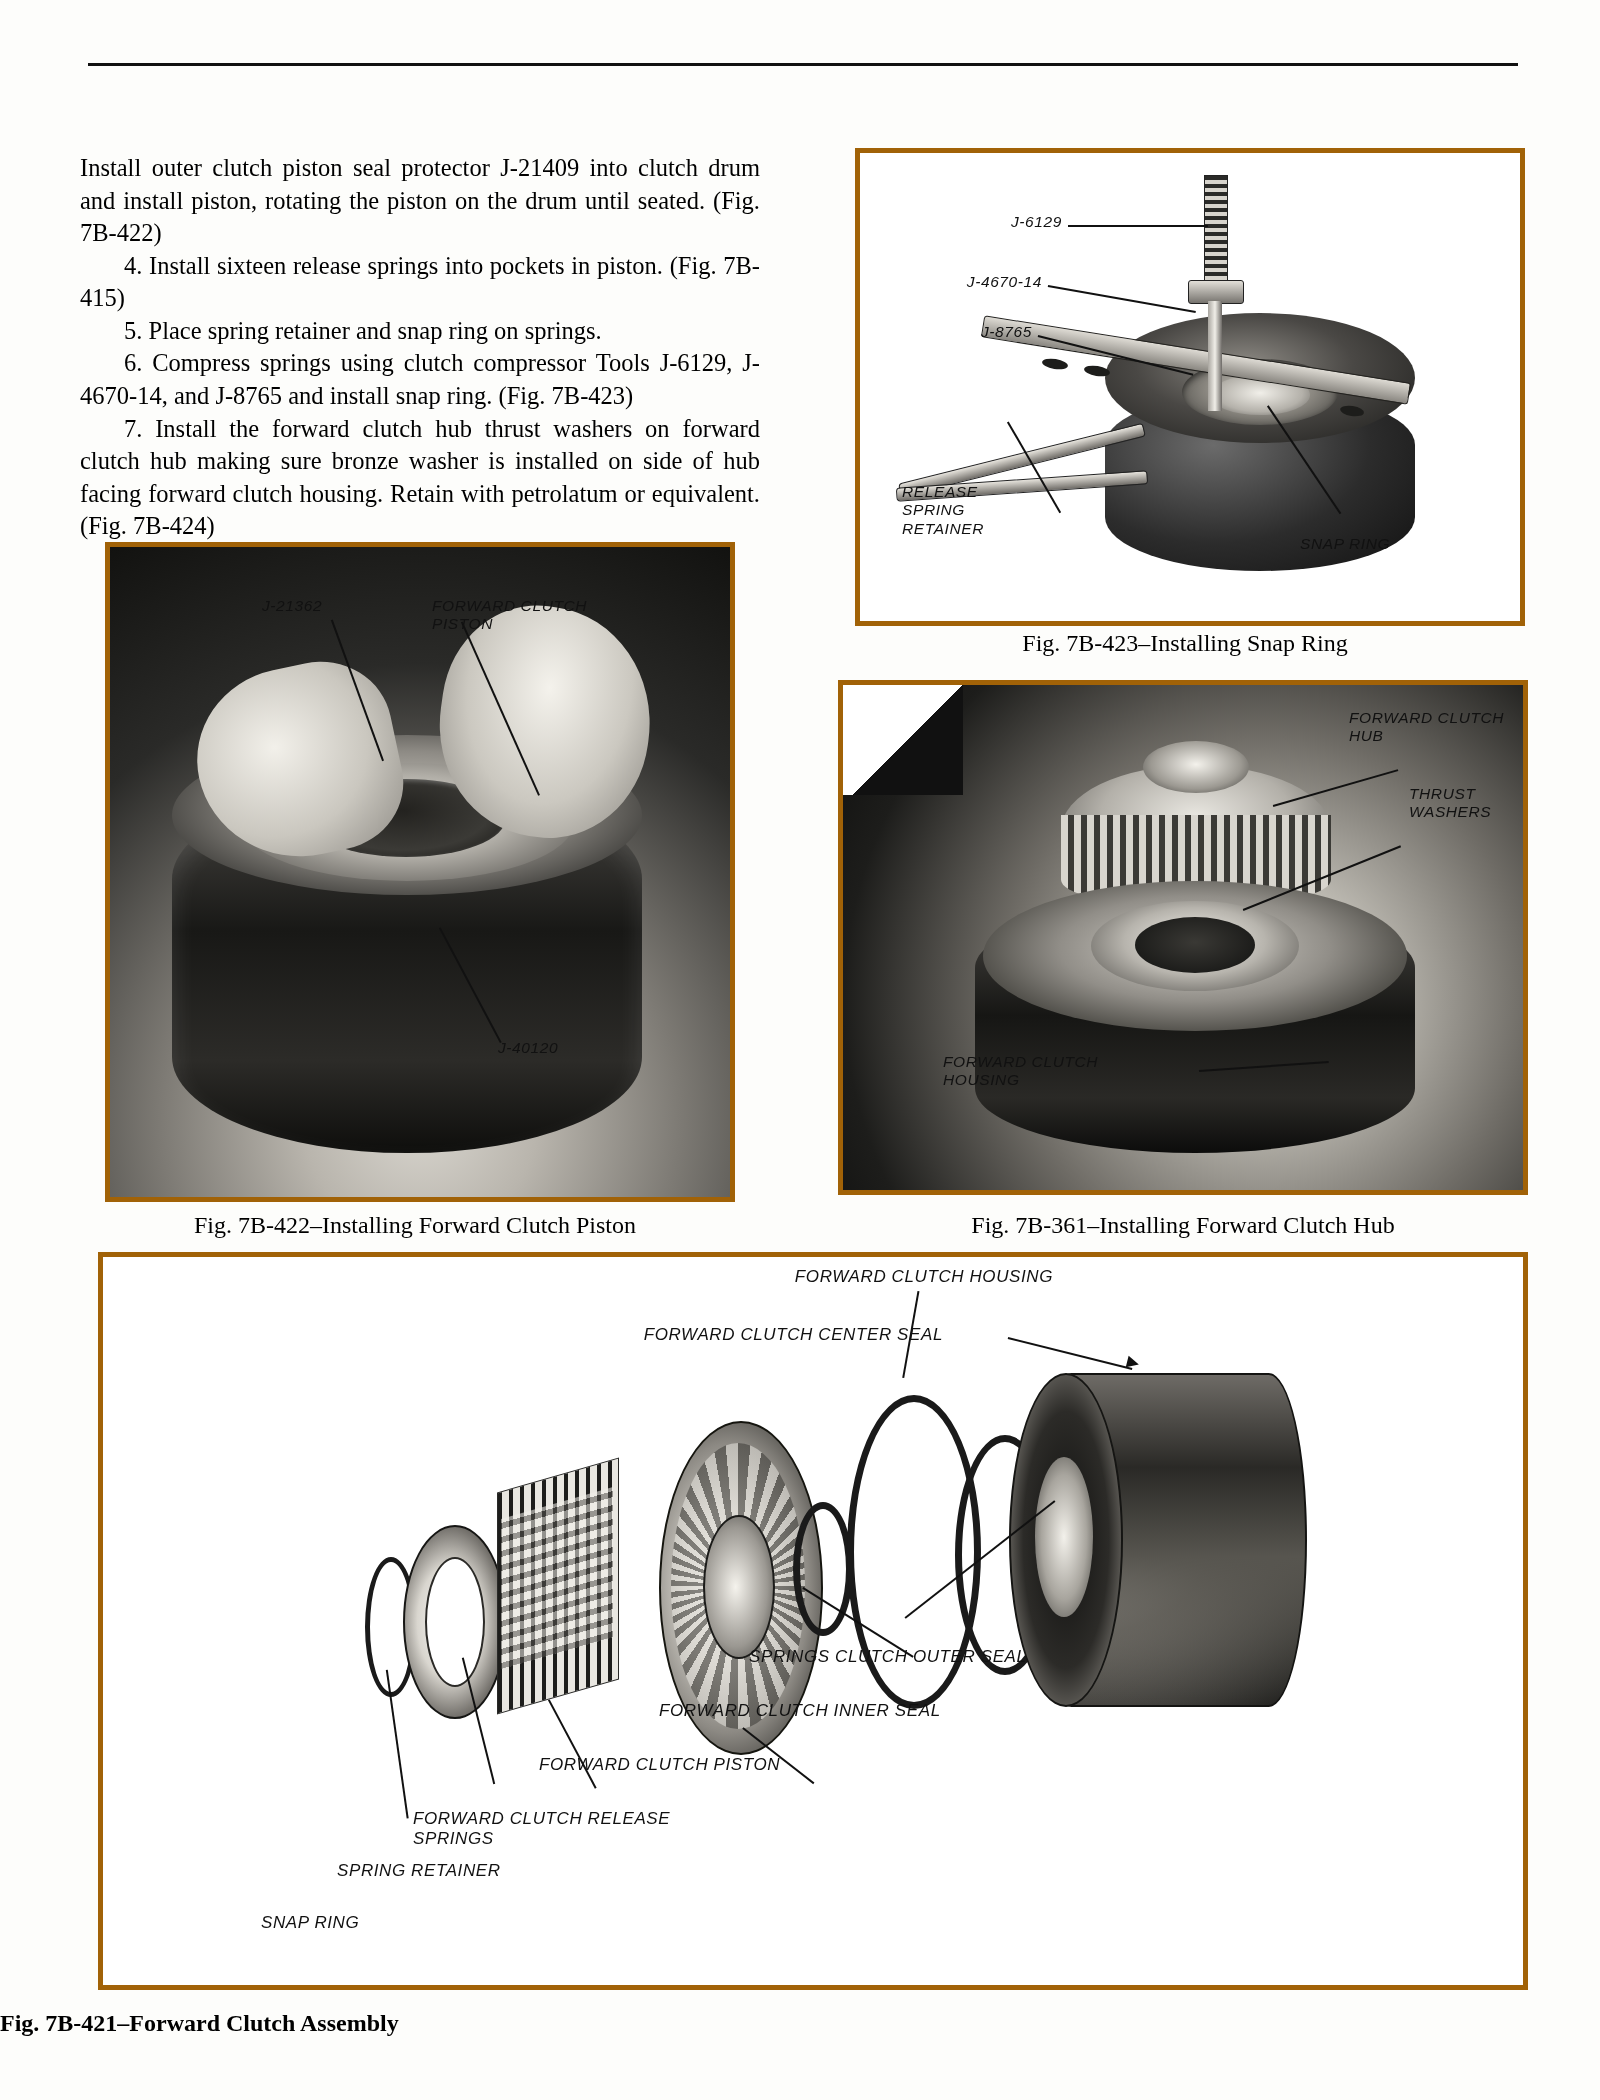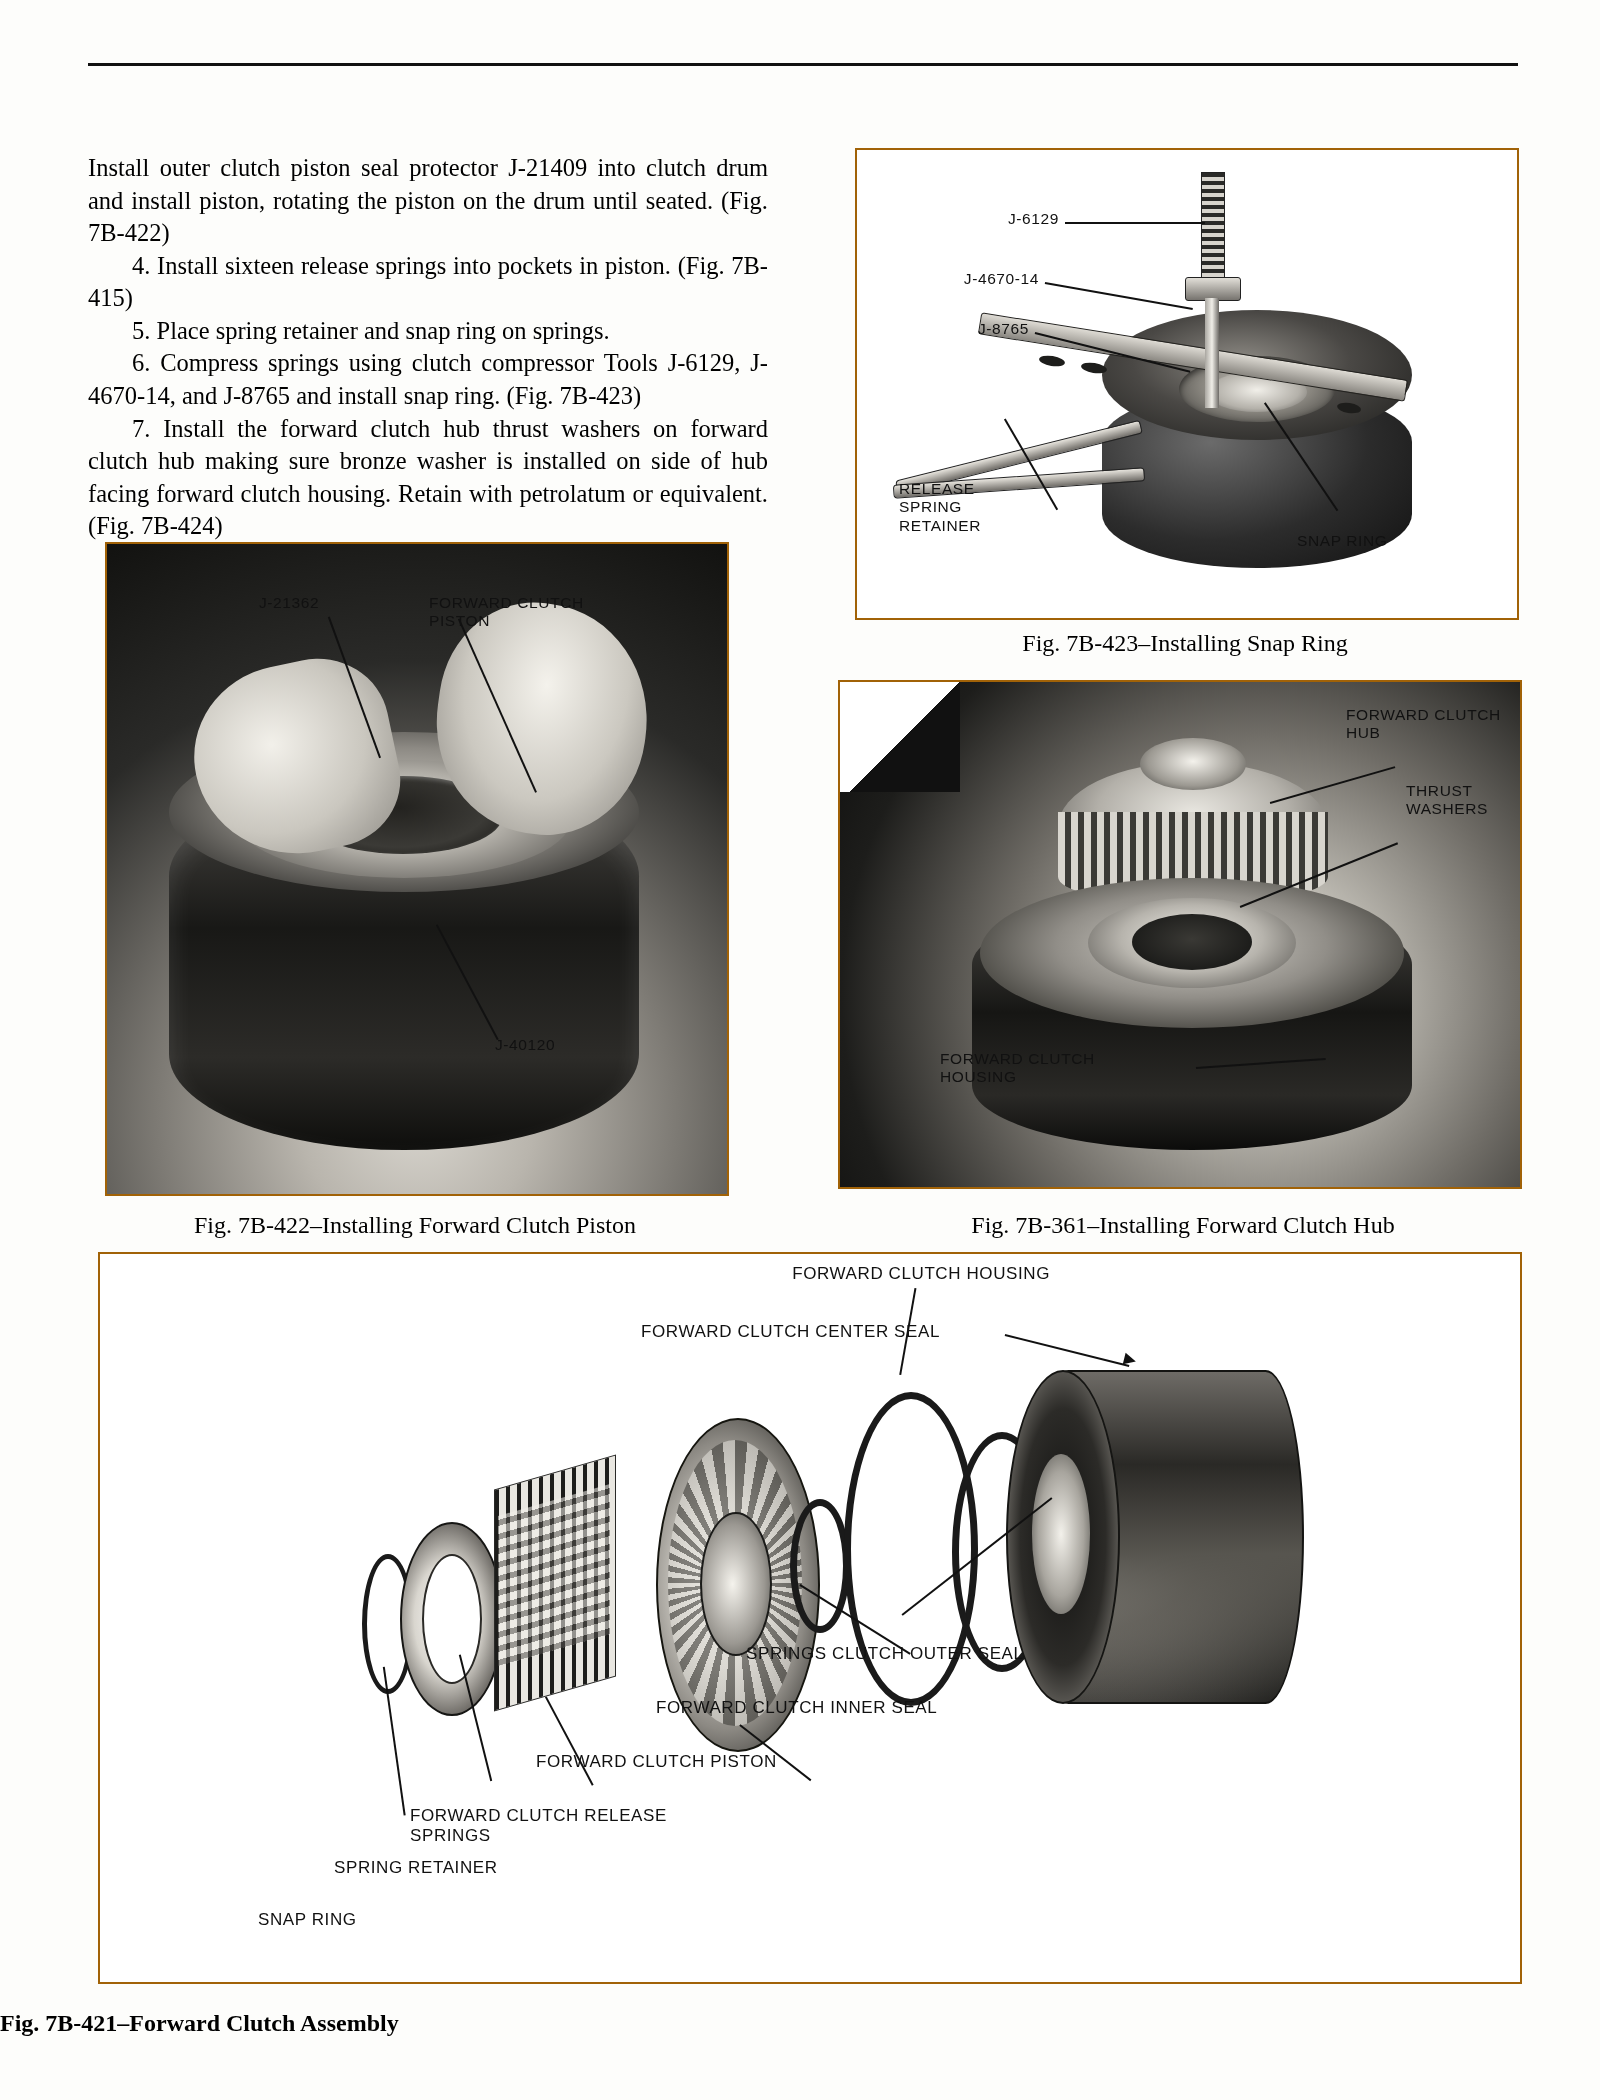--- a/index.html
+++ b/index.html
@@ -41,37 +41,38 @@
     left: 88px;
     top: 63px;
     width: 1430px;
     height: 3px;
     background: #111;
   }
 
   
   .text-col {
     position: absolute;
-    left: 88px;
+    left: 80px;
     top: 152px;
     width: 680px;
     font-size: 24.5px;
     line-height: 1.33;
     text-align: justify;
     font-family: "Liberation Serif", serif;
   }
   .text-col p { margin: 0; }
   .text-col p.indent { text-indent: 44px; }
 
   
   .fig-frame {
     position: absolute;
-    border: 2px solid #a16207;
+    border: 5px solid #a16207;
     background: #fff;
     overflow: hidden;
+    font-style: italic;
   }
   .fig-caption {
     position: absolute;
     font-family: "Liberation Serif", serif;
     font-weight: normal;
     font-size: 24px;
     text-align: center;
     white-space: nowrap;
   }
 

